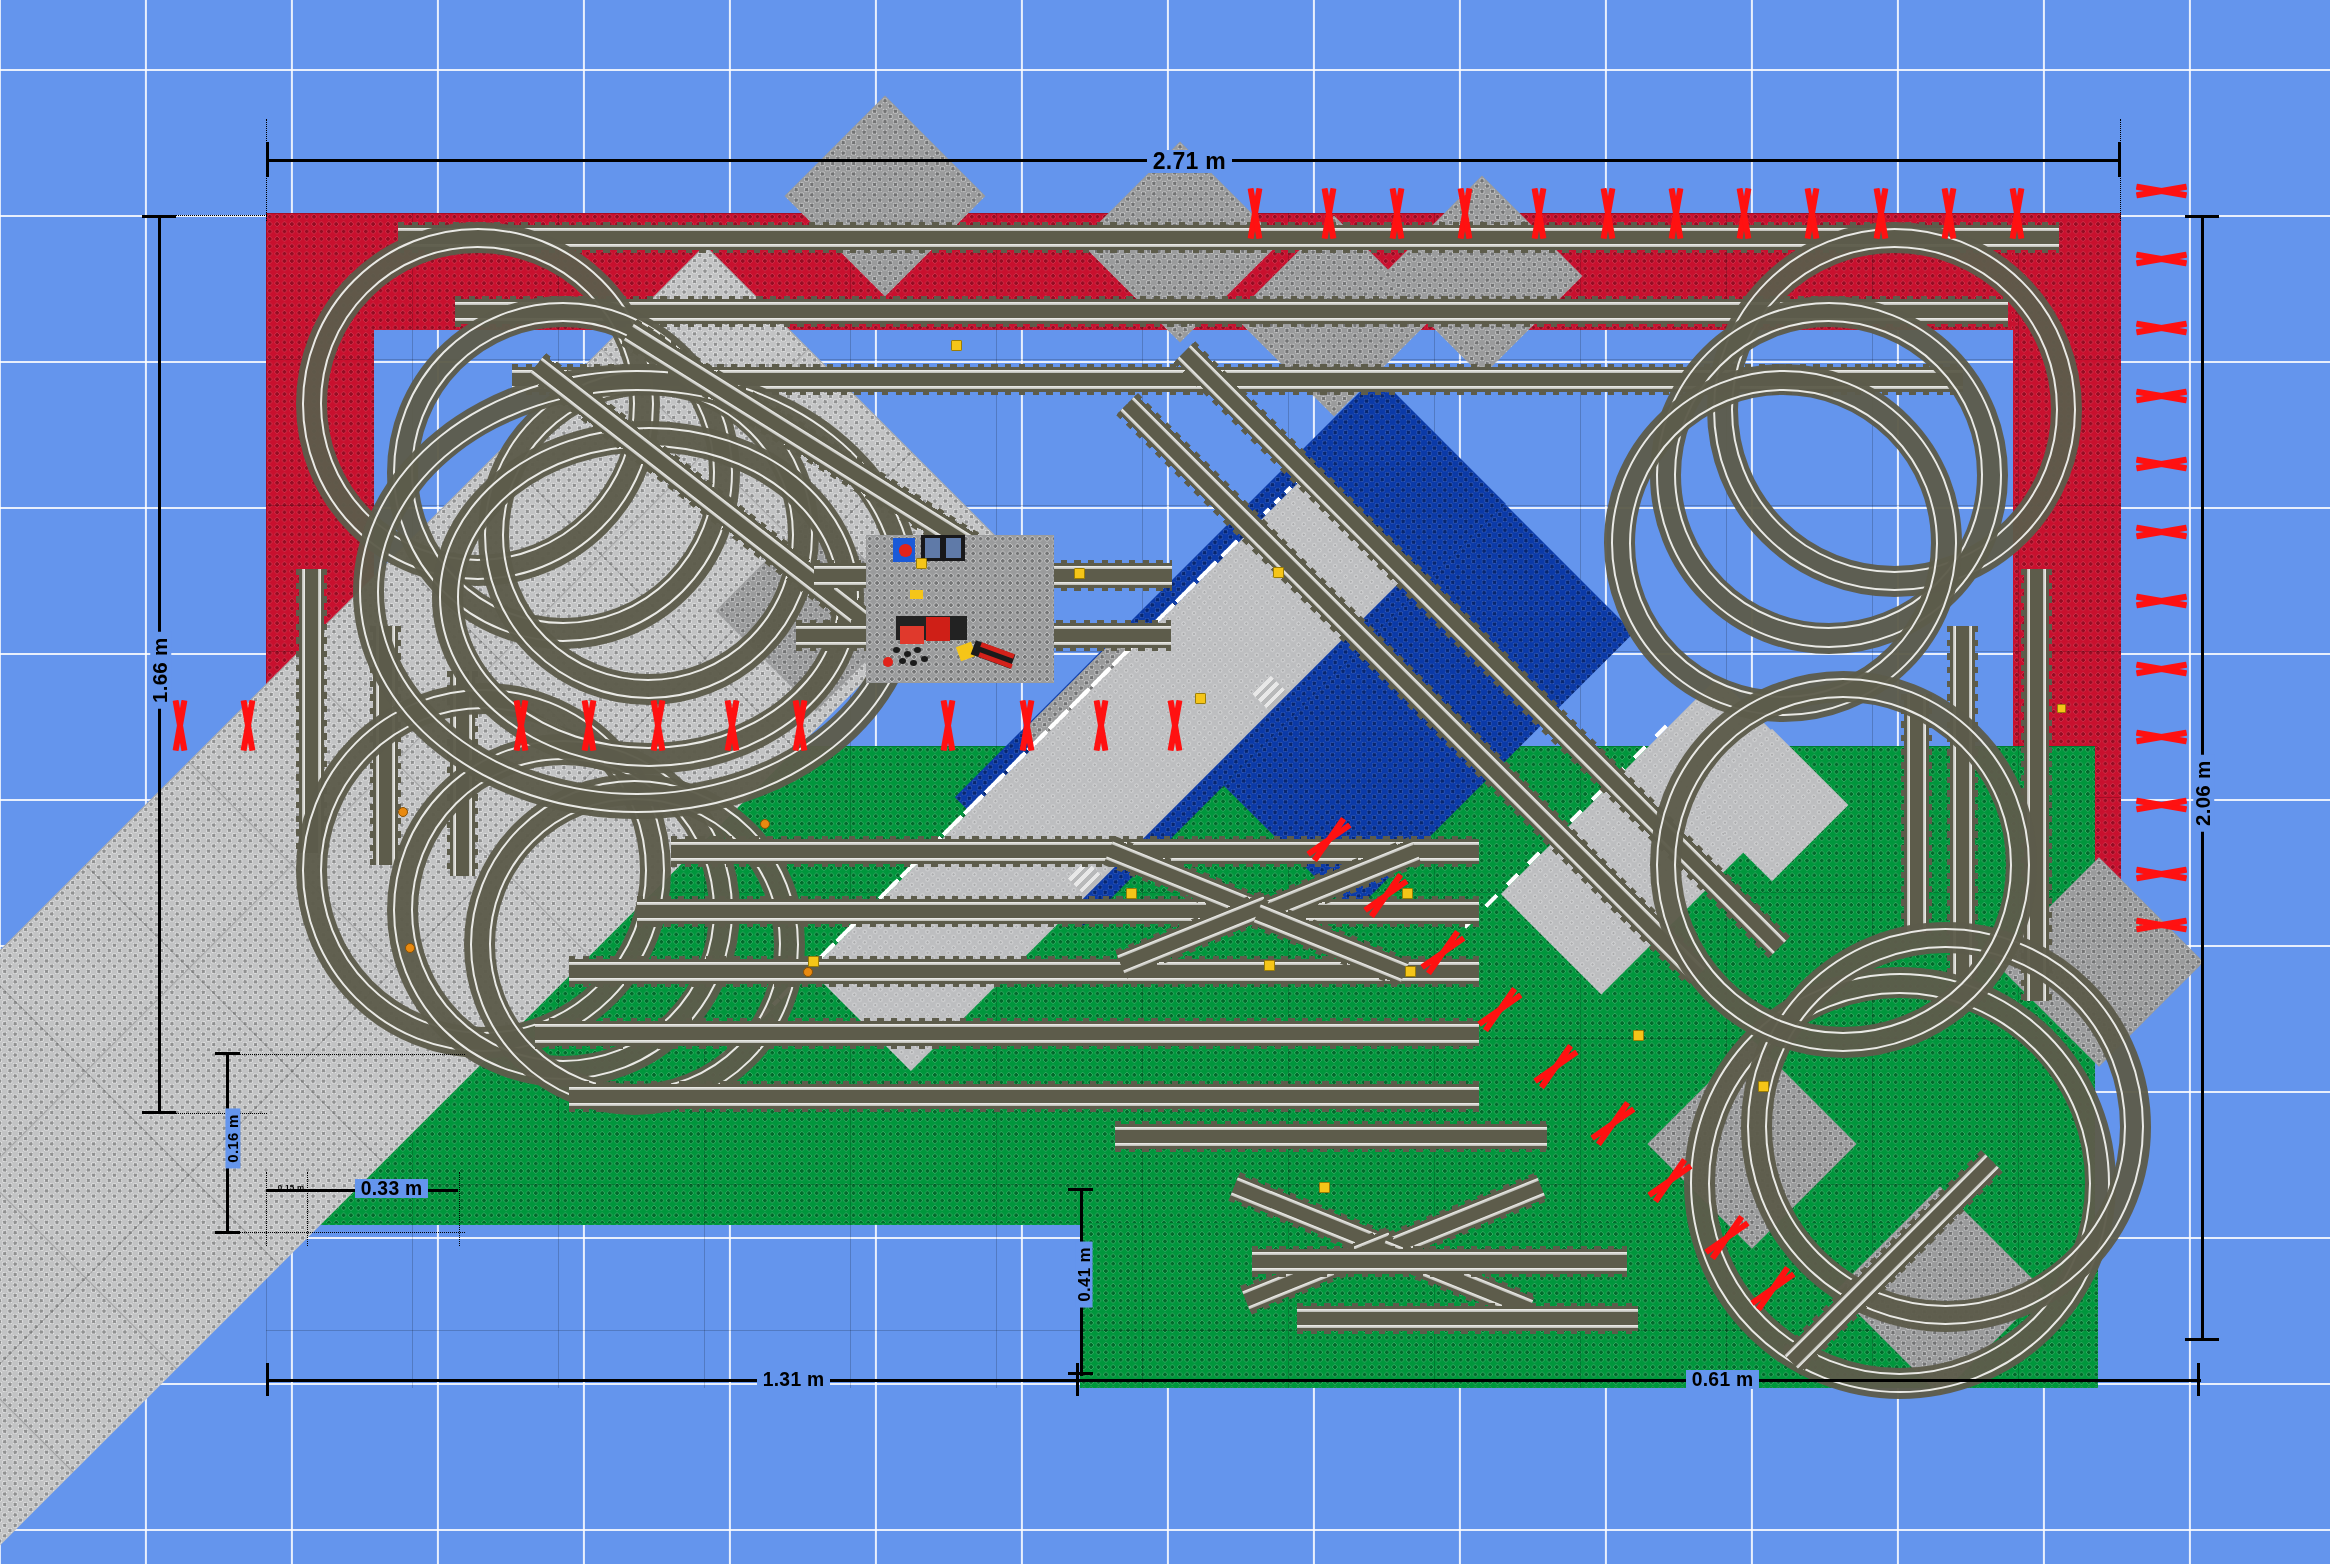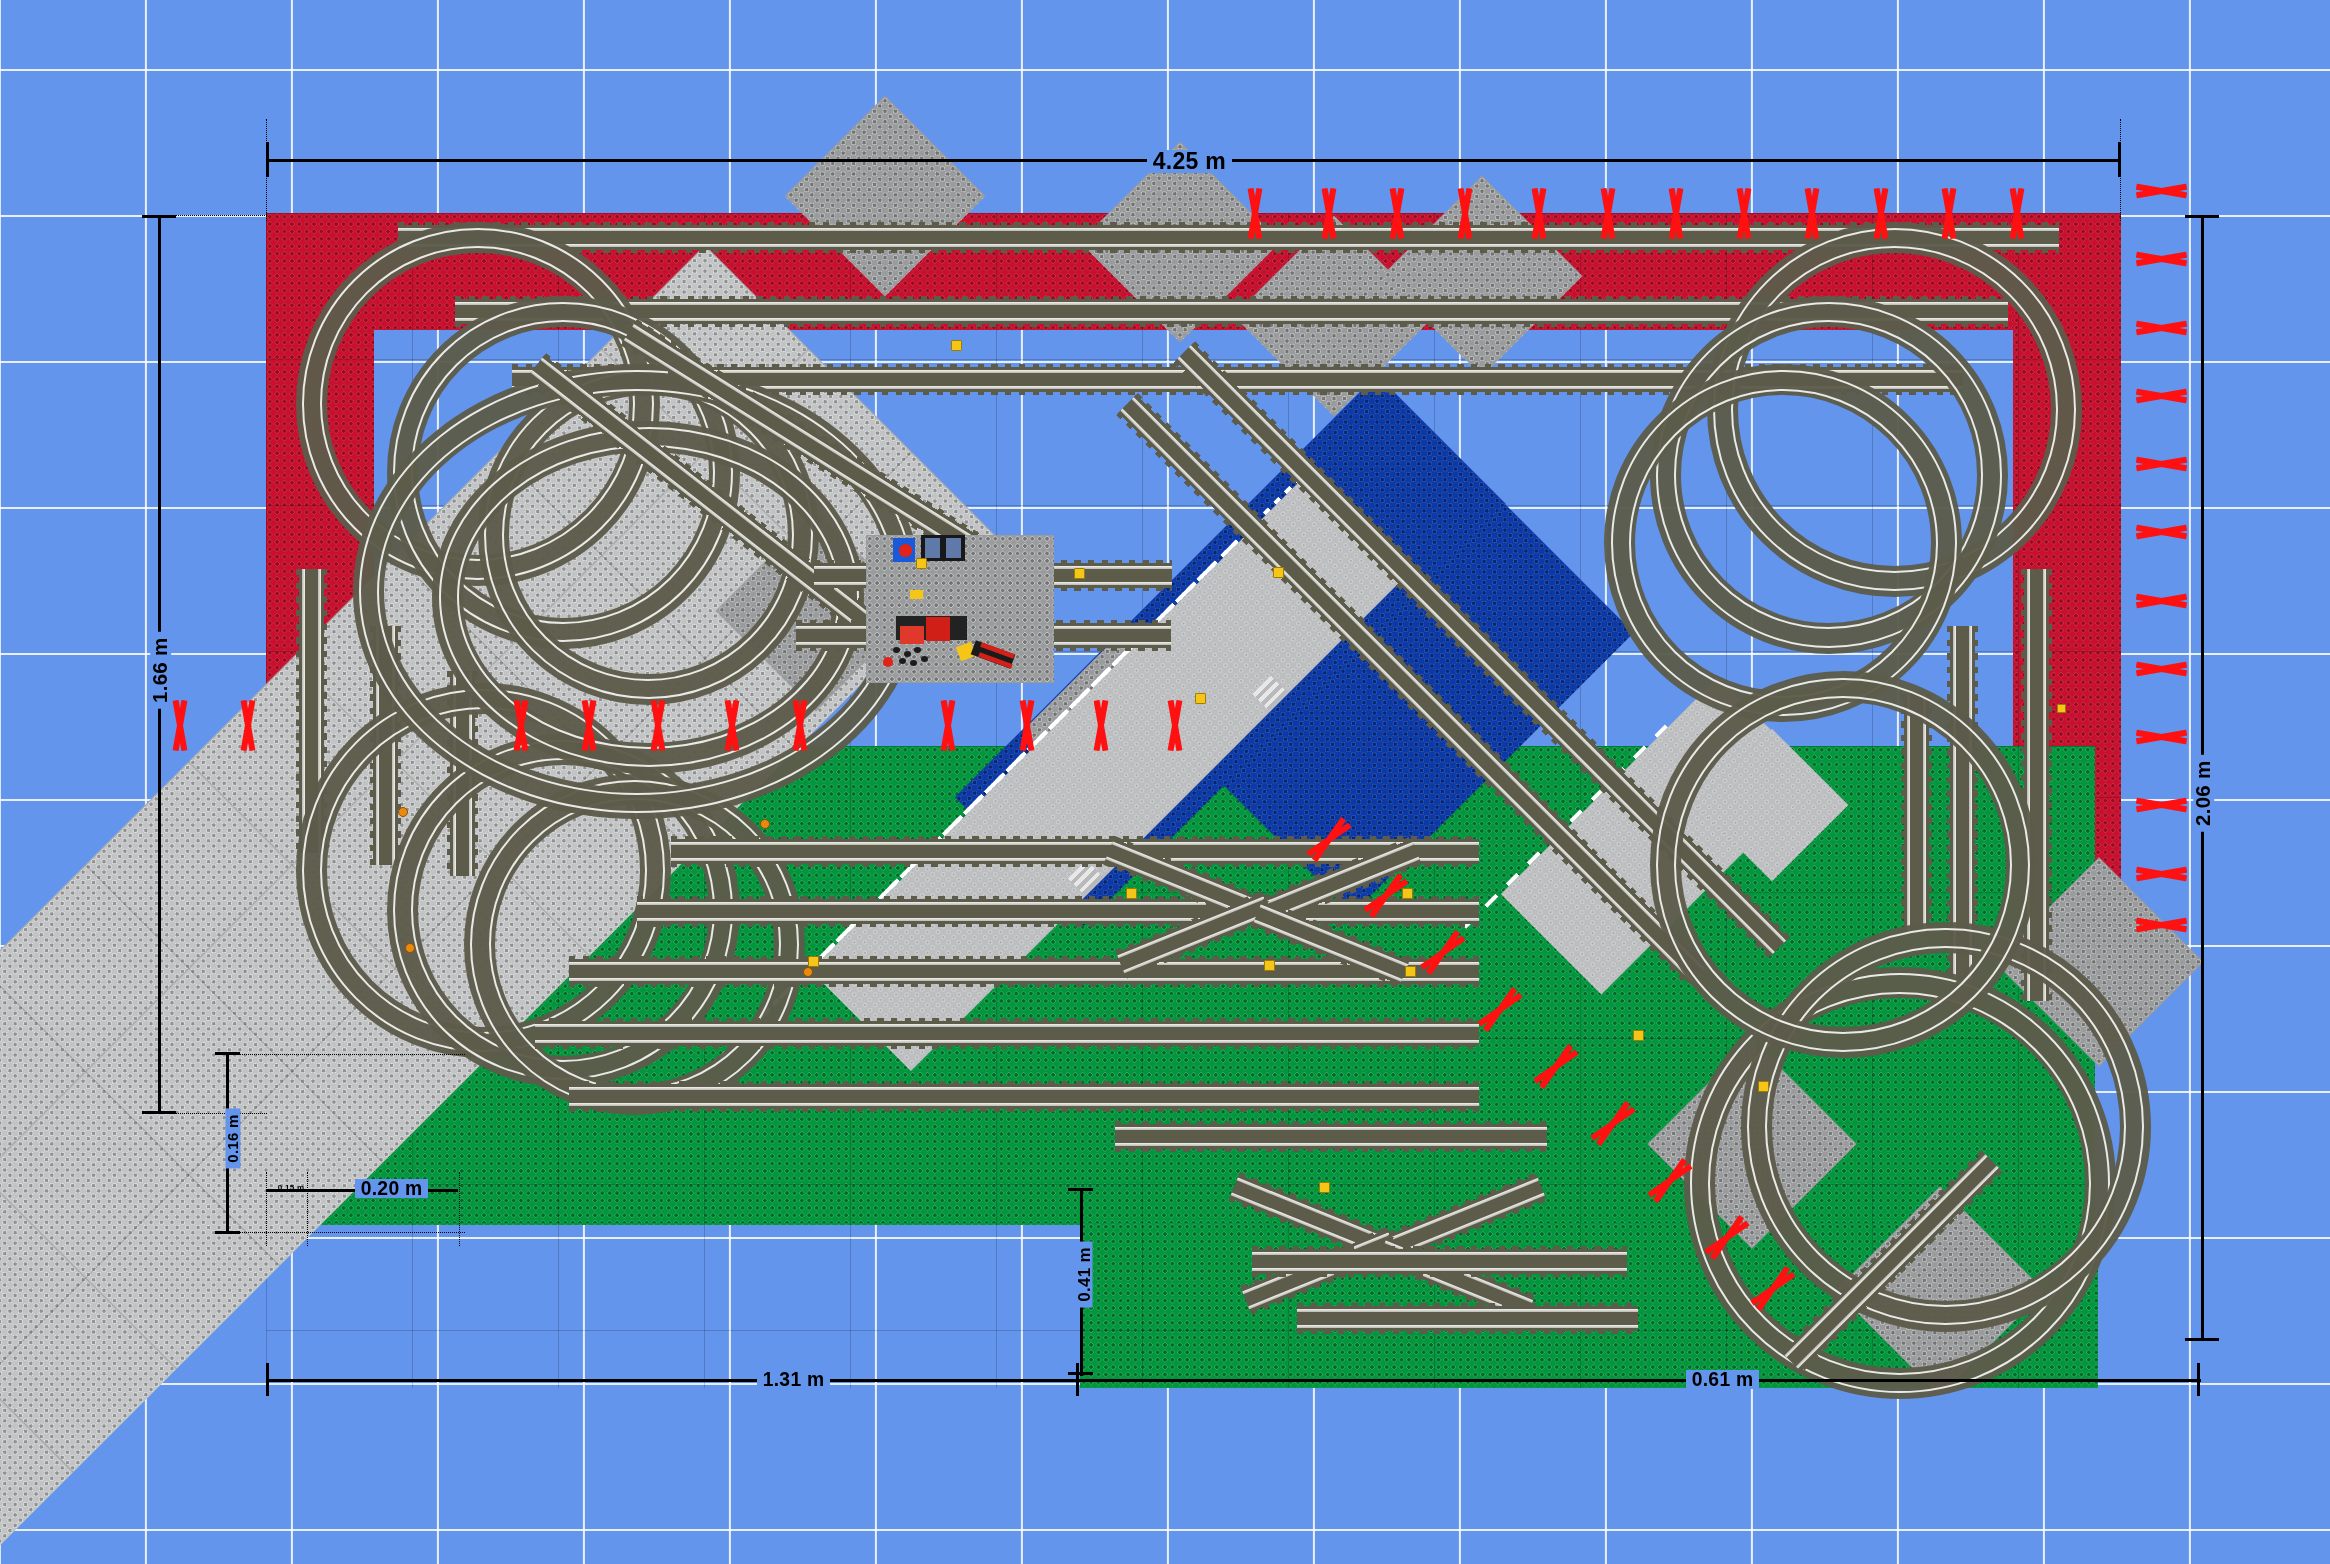--- a/index.html
+++ b/index.html
@@ -489,21 +489,21 @@
   <div class="omark" style="left:398px;top:807px;"></div>
   <div class="omark" style="left:405px;top:943px;"></div>
   <div class="omark" style="left:760px;top:819px;"></div>
   <div class="omark" style="left:803px;top:967px;"></div>
 
   <div class="extline vt" style="left:266px;top:119px;height:102px;"></div>
   <div class="extline vt" style="left:2120px;top:119px;height:102px;"></div>
   <div class="dimline hz" style="left:266px;top:159px;width:1855px;"></div>
   <div class="dimtick vt" style="left:266px;top:142px;height:35px;"></div>
   <div class="dimtick vt" style="left:2118px;top:142px;height:35px;"></div>
-  <div class="dimlabel" style="left:1147px;top:150px;font-size:23px;">4.25 m</div>
+  <div class="dimlabel" style="left:1147px;top:150px;font-size:23px;">2.71 m</div>
 
   <div class="dimline vt" style="left:158px;top:215px;height:899px;"></div>
   <div class="dimtick hz" style="left:142px;top:215px;width:34px;"></div>
   <div class="dimtick hz" style="left:142px;top:1111px;width:34px;"></div>
   <div class="extline hz" style="left:142px;top:215px;width:125px;"></div>
   <div class="extline hz" style="left:142px;top:1113px;width:125px;"></div>
   <div class="dimlabel v" style="left:122px;top:660px;font-size:20.5px;transform:rotate(-90deg);">1.66 m</div>
 
   <div class="dimline vt" style="left:2201px;top:215px;height:1126px;"></div>
   <div class="dimtick hz" style="left:2185px;top:215px;width:34px;"></div>
@@ -514,21 +514,21 @@
   <div class="dimtick hz" style="left:215px;top:1052px;width:25px;"></div>
   <div class="dimtick hz" style="left:215px;top:1231px;width:25px;"></div>
   <div class="extline hz" style="left:215px;top:1054px;width:250px;"></div>
   <div class="extline hz" style="left:215px;top:1232px;width:250px;"></div>
   <div class="dimlabel v" style="left:203px;top:1131px;font-size:15px;transform:rotate(-90deg);">0.16 m</div>
 
   <div class="extline vt" style="left:266px;top:1172px;height:74px;"></div>
   <div class="extline vt" style="left:307px;top:1172px;height:74px;"></div>
   <div class="extline vt" style="left:459px;top:1172px;height:74px;"></div>
   <div class="dimline hz" style="left:266px;top:1189px;width:192px;"></div>
-  <div class="dimlabel" style="left:355px;top:1179px;font-size:19.3px;">0.20 m</div>
+  <div class="dimlabel" style="left:355px;top:1179px;font-size:19.3px;">0.33 m</div>
   <div class="dimlabel" style="left:276px;top:1184px;font-size:8px;background:transparent;padding:0 1.7px;">0.15 m</div>
 
   <div class="dimline vt" style="left:1080px;top:1188px;height:188px;"></div>
   <div class="dimtick hz" style="left:1068px;top:1188px;width:25px;"></div>
   <div class="dimtick hz" style="left:1068px;top:1372px;width:25px;"></div>
   <div class="dimlabel v" style="left:1051px;top:1266px;font-size:17px;transform:rotate(-90deg);">0.41 m</div>
 
   <div class="dimline hz" style="left:266px;top:1379px;width:814px;"></div>
   <div class="dimtick vt" style="left:266px;top:1363px;height:33px;"></div>
   <div class="dimtick vt" style="left:1076px;top:1363px;height:33px;"></div>

